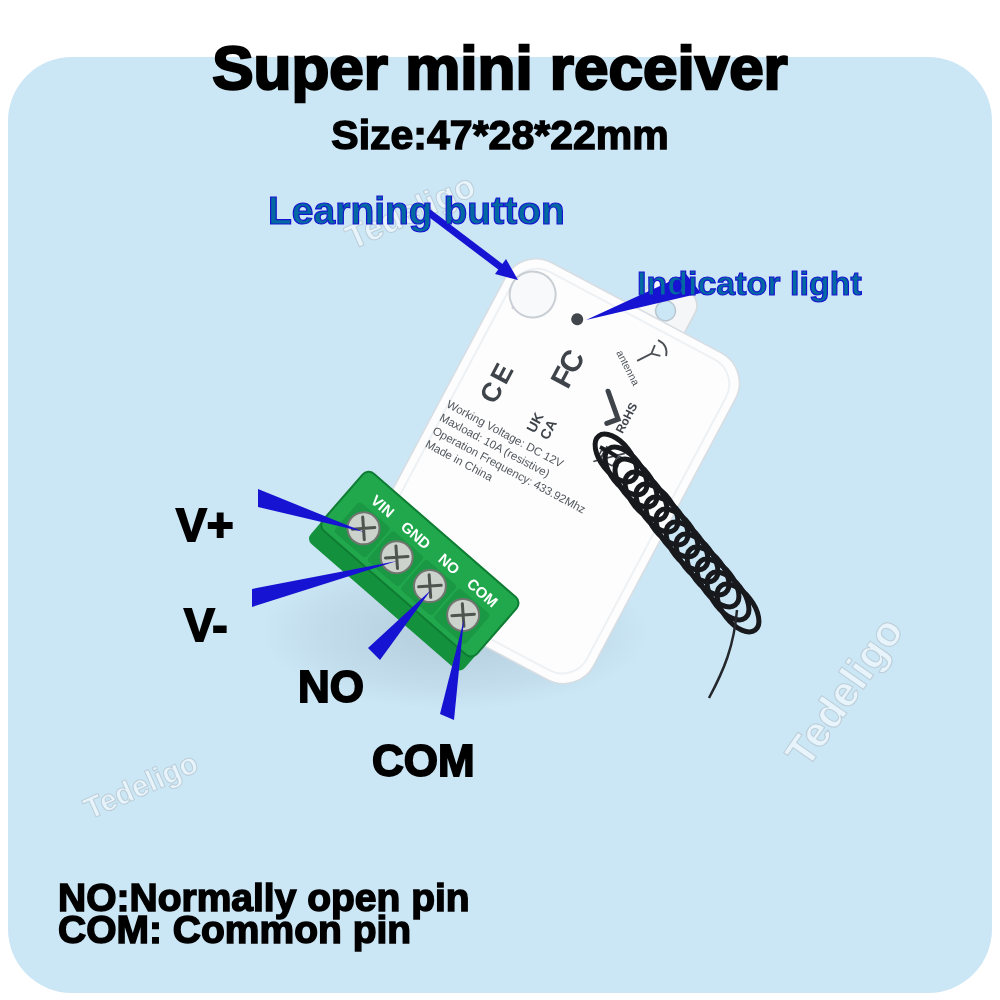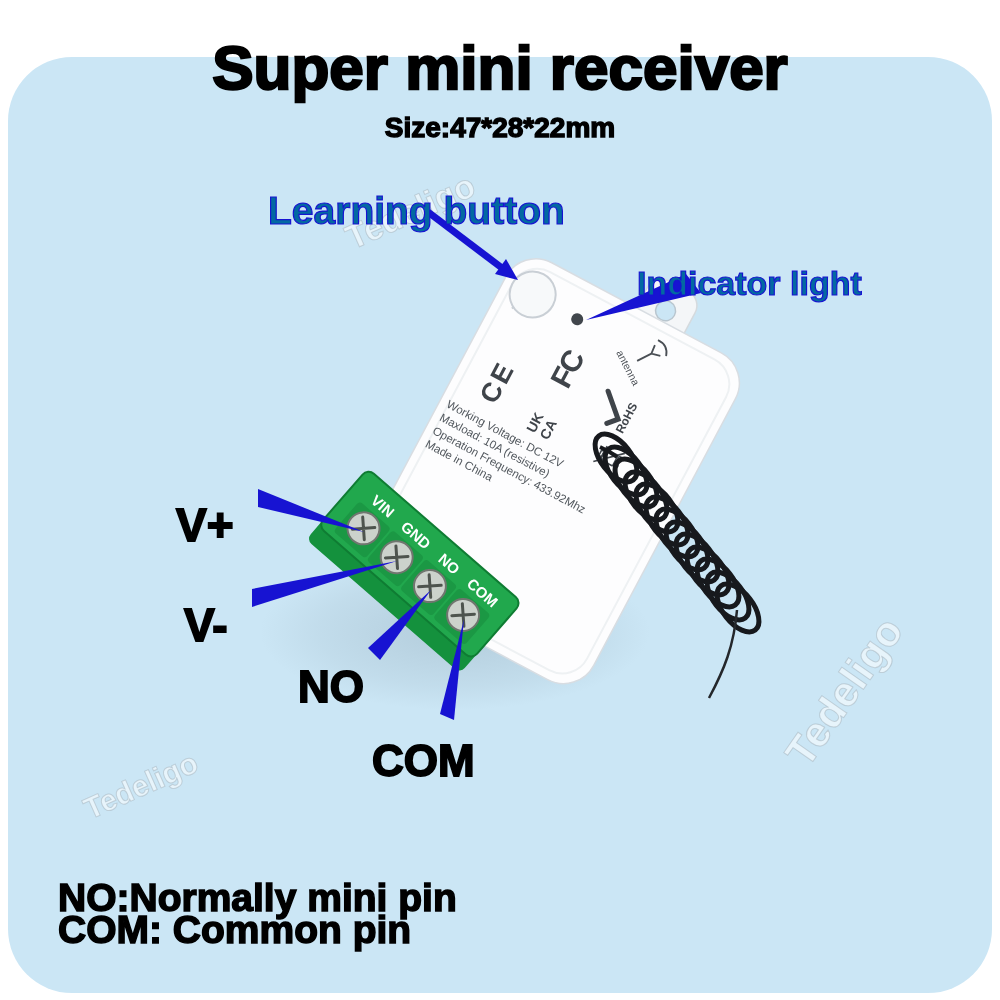--- a/index.html
+++ b/index.html
@@ -4,21 +4,21 @@
 <style>
   html,body{margin:0;padding:0;width:1000px;height:1000px;overflow:hidden;background:#fff;
             font-family:"Liberation Sans",sans-serif;}
   .canvas{position:relative;width:1000px;height:1000px;background:#fff;}
   .panel{position:absolute;left:8px;top:57px;width:984px;height:936px;background:#cbe6f5;
          border-radius:64px;z-index:1;}
   svg.scene{position:absolute;left:0;top:0;z-index:2;}
   .scene text{font-family:"Liberation Sans",sans-serif;}
   .label{position:absolute;font-weight:bold;color:#000;white-space:nowrap;z-index:3;margin-top:28px;}
   .title{left:0;right:0;top:4px;text-align:center;font-size:62px;-webkit-text-stroke:2.4px #000;}
-  .subtitle{left:0;right:0;top:84px;text-align:center;font-size:28px;-webkit-text-stroke:1.4px #000;}
+  .subtitle{left:0;right:0;top:84px;text-align:center;font-size:41px;-webkit-text-stroke:1.4px #000;}
   .blue{color:#0369a1;-webkit-text-stroke:1.2px #1713d2;}
   .lb{left:268px;top:161px;font-size:39px;}
   .il{left:637px;top:236px;font-size:34px;}
   .vplus{left:176px;top:470px;font-size:46px;-webkit-text-stroke:1.8px #000;}
   .vminus{left:184px;top:570px;font-size:46px;-webkit-text-stroke:1.8px #000;}
   .nolab{left:298px;top:634px;font-size:44px;-webkit-text-stroke:1.8px #000;}
   .comlab{left:372px;top:708px;font-size:44px;-webkit-text-stroke:1.8px #000;}
   .legend1{left:58px;top:848px;font-size:39px;-webkit-text-stroke:1.5px #000;}
   .legend2{left:58px;top:880px;font-size:39px;-webkit-text-stroke:1.5px #000;}
 </style>
@@ -148,15 +148,15 @@
   </svg>
 
   <div class="label title">Super mini receiver</div>
   <div class="label subtitle">Size:47*28*22mm</div>
   <div class="label blue lb">Learning button</div>
   <div class="label blue il">Indicator light</div>
   <div class="label vplus">V+</div>
   <div class="label vminus">V-</div>
   <div class="label nolab">NO</div>
   <div class="label comlab">COM</div>
-  <div class="label legend1">NO:Normally mini pin</div>
+  <div class="label legend1">NO:Normally open pin</div>
   <div class="label legend2">COM: Common pin</div>
 </div>
 
 </body></html>

